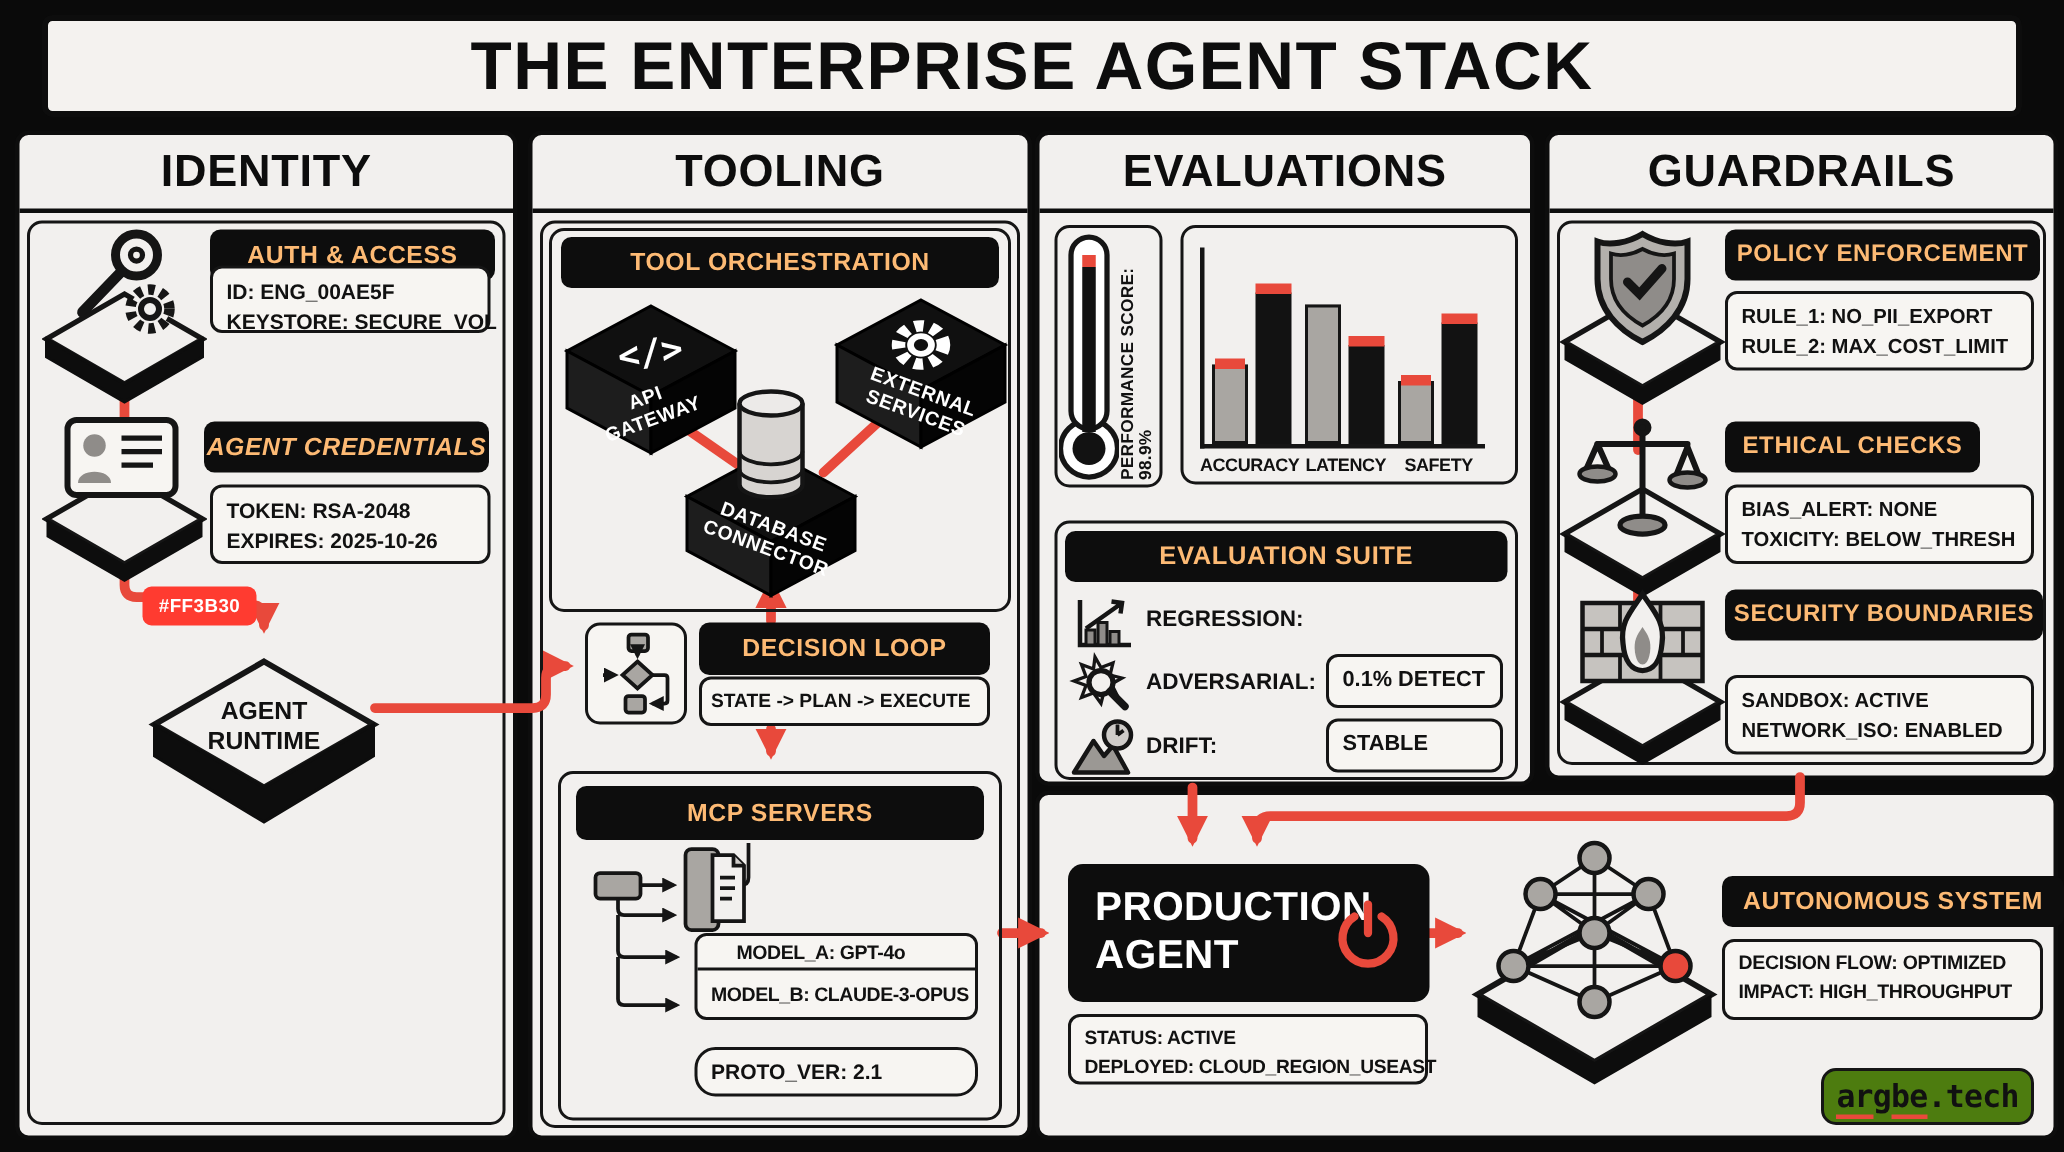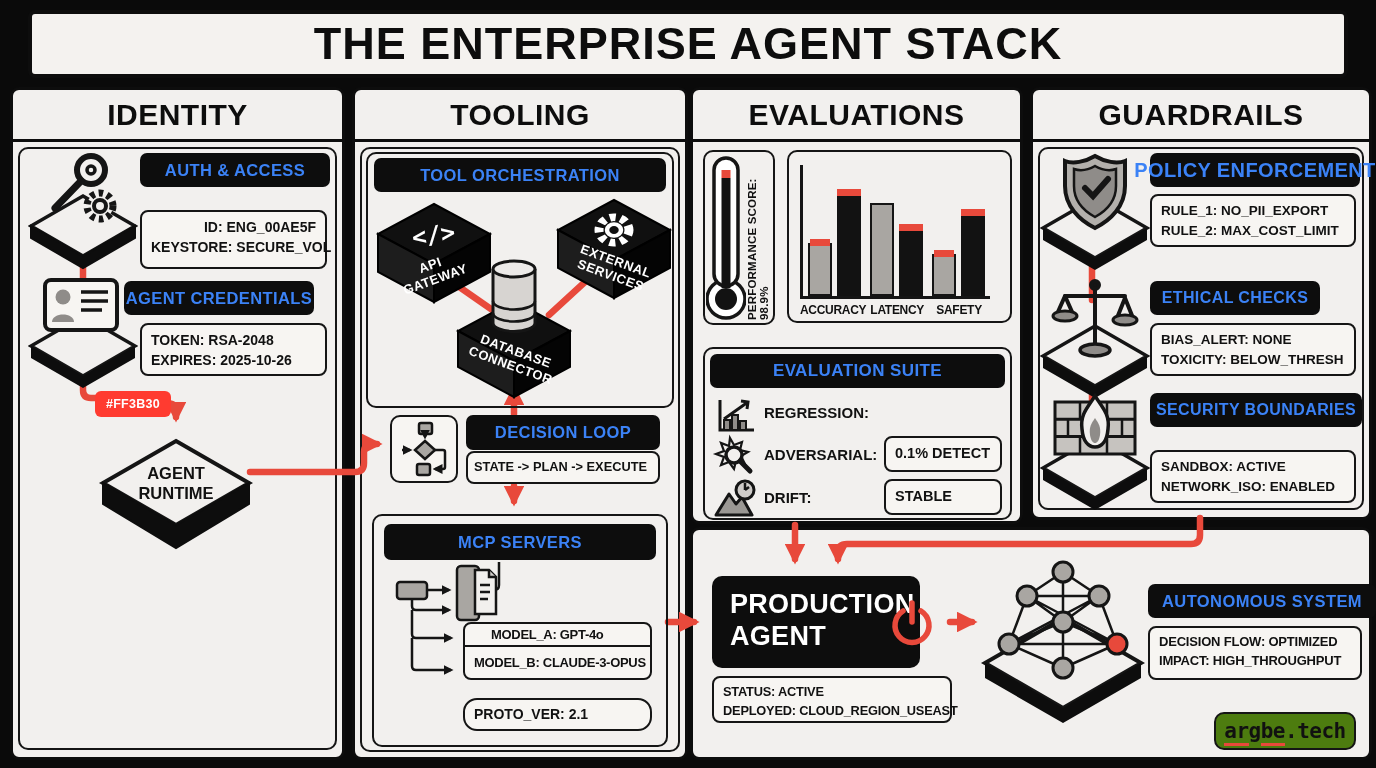--- a/index.html
+++ b/index.html
@@ -4,21 +4,21 @@
 <style>
   html,body{margin:0;padding:0;background:#000;}
   #stage{position:relative;width:1376px;height:768px;background:#0a0a0a;overflow:hidden;
          font-family:"Liberation Sans",sans-serif;font-weight:bold;color:#111;}
   .abs{position:absolute;box-sizing:border-box;}
   .colbox{background:#f2f0ee;border:3.5px solid #0d0d0d;border-radius:9px;z-index:1;}
   .colhead{height:49px;display:flex;align-items:center;justify-content:center;
            font-size:30px;letter-spacing:.5px;border-bottom:3.5px solid #0d0d0d;color:#0d0d0d;}
   .ipanel{border:2.5px solid #151515;border-radius:10px;z-index:2;}
   .opanel{border:2.5px solid #151515;border-radius:10px;background:#f2f0ee;z-index:7;}
-  .pill{background:#0d0d0d;color:#3b82f6;border-radius:7px;display:flex;align-items:center;justify-content:center;
+  .pill{background:#0d0d0d;color:#fdba74;border-radius:7px;display:flex;align-items:center;justify-content:center;
         font-size:16.5px;letter-spacing:.4px;z-index:9;white-space:nowrap;}
   .ibox{background:#f7f5f2;border:2.5px solid #151515;border-radius:8px;font-size:14px;line-height:1.45;
         padding:5px 9px;z-index:9;white-space:nowrap;}
   .cubelabel{color:#fff;font-size:13px;line-height:1.15;text-align:center;z-index:10;letter-spacing:.5px;}
   .vlabel{writing-mode:vertical-rl;transform:rotate(180deg);font-size:11.5px;letter-spacing:.2px;}
   #bars{display:flex;align-items:flex-end;justify-content:space-around;
         border-left:3px solid #151515;border-bottom:3px solid #151515;}
   .bargroup{display:flex;align-items:flex-end;gap:5px;}
   .bar{width:24px;position:relative;box-sizing:border-box;}
   .cap{position:absolute;top:-6px;left:0;right:0;height:7px;}
@@ -92,36 +92,36 @@
       <path d="M33 54 l-7 7 M41 46 l-7 7" stroke-width="4.5"></path>
     </g>
     <g transform="translate(72,58)">
       <circle r="13" fill="#f2f0ee" stroke="#161616" stroke-width="7" stroke-dasharray="4.5 4"></circle>
       <circle r="6" fill="#f2f0ee" stroke="#161616" stroke-width="4"></circle>
     </g>
   </svg>
   <div class="abs pill" style="left:140px;top:153px;width:190px;height:34px;">
     <span>AUTH &amp; ACCESS</span>
   </div>
-  <div class="abs ibox" style="left:140px;top:210px;width:187px;height:59px;text-align:right;">
+  <div class="abs ibox" style="left:140px;top:177px;width:187px;height:45px;">
     <div>ID: ENG_00AE5F</div>
     <div>KEYSTORE: SECURE_VOL</div>
   </div>
 
   <svg class="abs" width="110" height="130" viewBox="0 0 110 130" style="left:28px;top:268px;z-index:8;">
     <polygon points="55,48 107,78 55,108 3,78" fill="#f2f0ee" stroke="#151515" stroke-width="3.5"></polygon>
     <path d="M3 78 V90 L55 120 L107 90 V78 L55 108 Z" fill="#0d0d0d"></path>
     <rect x="17" y="12" width="72" height="50" rx="6" fill="#f7f5f2" stroke="#151515" stroke-width="4"></rect>
     <circle cx="35" cy="29" r="7.5" fill="#8f8c89"></circle>
     <path d="M24 54 C24 44 46 44 46 54 Z" fill="#8f8c89"></path>
     <g stroke="#151515" stroke-width="3.5">
         <path d="M53 24 H80 M53 33 H80 M53 42 H74"></path>
       </g>
   </svg>
-  <div class="abs pill" style="left:124px;top:281px;width:190px;height:34px;">
+  <div class="abs pill" style="left:136px;top:281px;width:190px;height:34px;font-style:italic;">
     <span>AGENT CREDENTIALS</span>
   </div>
   <div class="abs ibox" style="left:140px;top:323px;width:187px;height:53px;">
     <div>TOKEN: RSA-2048</div>
     <div>EXPIRES: 2025-10-26</div>
   </div>
 
   <div class="abs" style="left:95px;top:391px;width:76px;height:26px;border-radius:6px;z-index:9;display:flex;align-items:center;justify-content:center;color:#fff;font-size:12.5px;letter-spacing:.3px;background:#FF3B30;">
     <span>#FF3B30</span>
   </div>
@@ -322,21 +322,21 @@
 
   <svg class="abs" width="110" height="130" viewBox="0 0 110 130" style="left:1040px;top:150px;z-index:8;">
     <polygon points="55,48 107,78 55,108 3,78" fill="#f2f0ee" stroke="#151515" stroke-width="3.5"></polygon>
     <path d="M3 78 V90 L55 120 L107 90 V78 L55 108 Z" fill="#0d0d0d"></path>
     <g transform="translate(55,2)">
       <path d="M0 4 C10 10 22 12 30 9 L30 34 C30 54 16 68 0 76 C-16 68 -30 54 -30 34 L-30 9 C-22 12 -10 10 0 4 Z" fill="#b3b0ac" stroke="#151515" stroke-width="4"></path>
       <path d="M0 14 C7 18 15 19 21 17 L21 34 C21 49 11 59 0 65 C-11 59 -21 49 -21 34 L-21 17 C-15 19 -7 18 0 14 Z" fill="#8f8c89" stroke="#151515" stroke-width="2.5"></path>
       <path d="M-10 36 L-2 44 L13 27" fill="none" stroke="#151515" stroke-width="6" stroke-linecap="round"></path>
     </g>
   </svg>
-  <div class="abs pill" style="left:1150px;top:153px;width:210px;height:34px;font-size:20px;">
+  <div class="abs pill" style="left:1150px;top:153px;width:210px;height:34px;font-size:16px;">
     <span>POLICY ENFORCEMENT</span>
   </div>
   <div class="abs ibox" style="left:1150px;top:194px;width:206px;height:53px;font-size:13.5px;">
     <div>RULE_1: NO_PII_EXPORT</div>
     <div>RULE_2: MAX_COST_LIMIT</div>
   </div>
 
   <svg class="abs" width="110" height="130" viewBox="0 0 110 130" style="left:1040px;top:278px;z-index:8;">
     <polygon points="55,48 107,78 55,108 3,78" fill="#f2f0ee" stroke="#151515" stroke-width="3.5"></polygon>
     <path d="M3 78 V90 L55 120 L107 90 V78 L55 108 Z" fill="#0d0d0d"></path>
@@ -371,21 +371,21 @@
     </g>
   </svg>
   <div class="abs pill" style="left:1150px;top:393px;width:212px;height:34px;font-size:16px;">
     <span>SECURITY BOUNDARIES</span>
   </div>
   <div class="abs ibox" style="left:1150px;top:450px;width:206px;height:53px;font-size:13.5px;">
     <div>SANDBOX: ACTIVE</div>
     <div>NETWORK_ISO: ENABLED</div>
   </div>
 
-  <div class="abs" style="left:712px;top:576px;width:208px;height:92px;background:#0d0d0d;border-radius:10px;z-index:9;color:#fff;padding:12px 12px 0 18px;">
+  <div class="abs" style="left:712px;top:576px;width:241px;height:92px;background:#0d0d0d;border-radius:10px;z-index:9;color:#fff;padding:12px 12px 0 18px;">
     <div style="font-size:27px;line-height:1.2;letter-spacing:.3px;">
       <div>PRODUCTION</div>
       <div>AGENT</div>
     </div>
   </div>
   <svg class="abs" width="48" height="48" viewBox="0 0 48 48" style="left:888px;top:598px;z-index:10;">
     <g stroke="#E8493B" stroke-width="5.5" fill="none" stroke-linecap="round">
       <path d="M15 13 A17 17 0 1 0 33 13"></path>
       <path d="M24 5 V24"></path>
     </g>

